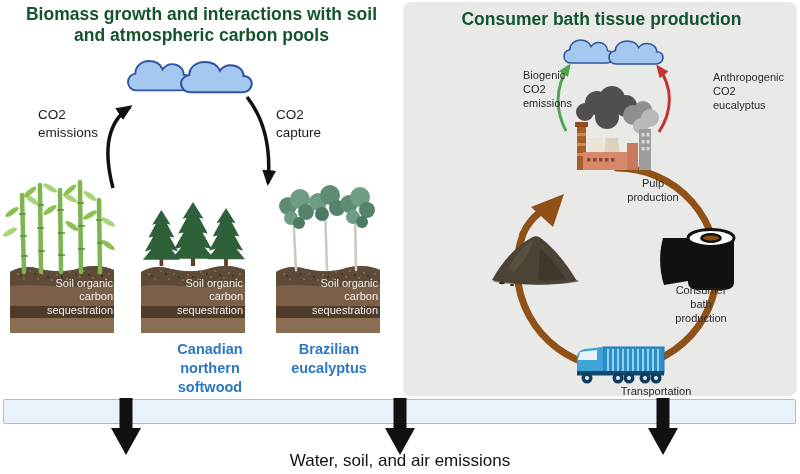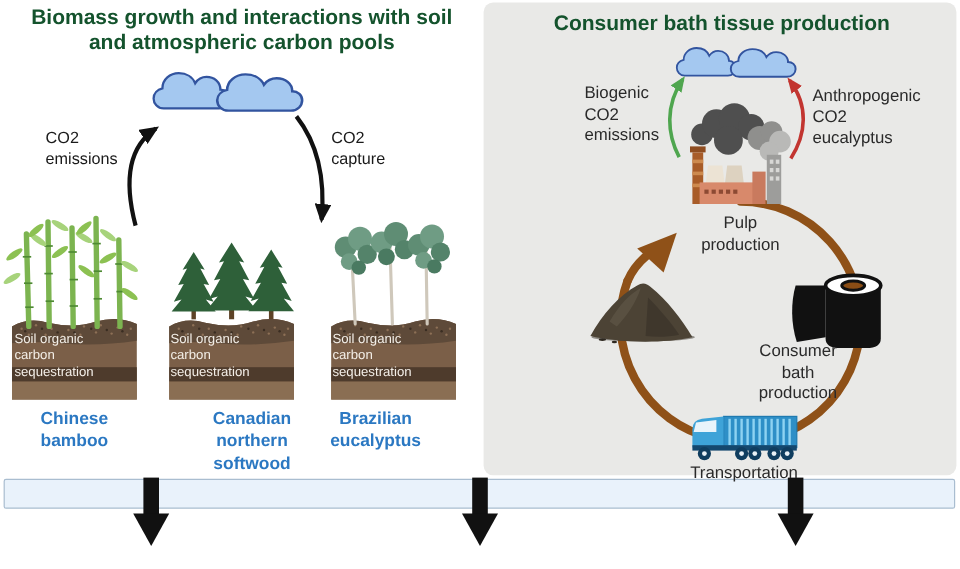--- a/index.html
+++ b/index.html
@@ -8,22 +8,22 @@
   .abs{position:absolute;}
   .pre{white-space:pre-line;}
   #gray-panel{left:403px;top:2px;width:394px;height:394px;background:#e9e9e7;border-radius:8px;z-index:0;}
   #emissions-bar{left:3px;top:399px;width:793px;height:25px;background:#e9f2fb;
                  border:1.5px solid #a9bdd0;box-sizing:border-box;border-radius:2px;z-index:0;}
   #art{left:0;top:0;width:800px;height:474px;z-index:1;pointer-events:none;}
   .txt{z-index:2;color:#1a1a1a;}
   .title{font-size:17.5px;font-weight:bold;line-height:1.22;text-align:center;color:#14532d;}
   .co2lab{font-size:13.5px;line-height:1.3;}
   .species{font-size:14.5px;font-weight:bold;line-height:1.3;text-align:center;color:#2b78c2;}
-  .soiltxt{font-size:11px;line-height:1.22;text-align:left;color:#f4efe8;}
-  .smalllab{font-size:14px;line-height:1.25;color:#2a2a2a;}
+  .soiltxt{font-size:11px;line-height:1.22;text-align:right;color:#f4efe8;}
+  .smalllab{font-size:11px;line-height:1.25;color:#2a2a2a;margin-left:36px;}
   .ctr{text-align:center;}
   #footer-label{left:0;top:451px;width:800px;font-size:17px;text-align:center;color:#111;}
 </style>
 </head>
 <body>
 
 <div id="stage">
 
   <div id="gray-panel" class="abs"></div>
   <div id="emissions-bar" class="abs"></div>
@@ -287,35 +287,34 @@
   <div class="abs txt soiltxt pre" style="left:12px;top:277px;width:101px;">Soil organic
 carbon
 sequestration</div>
   <div class="abs txt soiltxt pre" style="left:142px;top:277px;width:101px;">Soil organic
 carbon
 sequestration</div>
   <div class="abs txt soiltxt pre" style="left:277px;top:277px;width:101px;">Soil organic
 carbon
 sequestration</div>
 
-  <div class="abs txt species pre" style="left:8px;top:340px;width:108px;">Chinese
-bamboo</div>
   <div class="abs txt species pre" style="left:154px;top:340px;width:112px;">Canadian
 northern
 softwood</div>
-  <div class="abs txt species pre" style="left:256px;top:340px;width:114px;text-align:center;">Brazilian
+  <div class="abs txt species pre" style="left:272px;top:340px;width:114px;text-align:center;">Brazilian
 eucalyptus</div>
 
   <div class="abs txt title" style="left:403px;top:9px;width:397px;">Consumer bath tissue production</div>
   <div class="abs txt smalllab pre" style="left:487px;top:69px;">Biogenic
 CO2
 emissions</div>
   <div class="abs txt smalllab pre" style="left:677px;top:71px;">Anthropogenic
 CO2
 eucalyptus</div>
   <div class="abs txt smalllab pre ctr" style="left:579px;top:177px;width:76px;">Pulp
 production</div>
   <div class="abs txt smalllab pre ctr" style="left:627px;top:284px;width:76px;">Consumer
 bath
 production</div>
   <div class="abs txt smalllab ctr" style="left:570px;top:385px;width:100px;text-align:center;">Transportation</div>
 
+  <div id="footer-label" class="abs txt">Water, soil, and air emissions</div>
 </div>
 
 </body></html>

